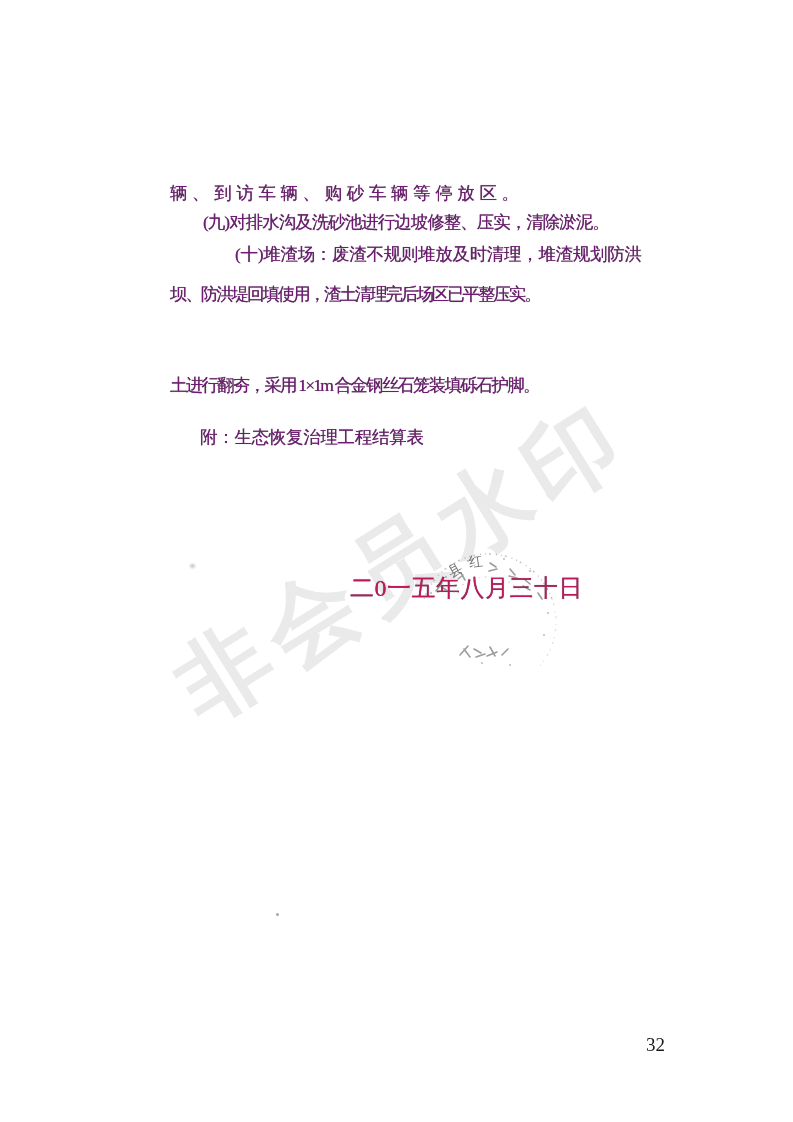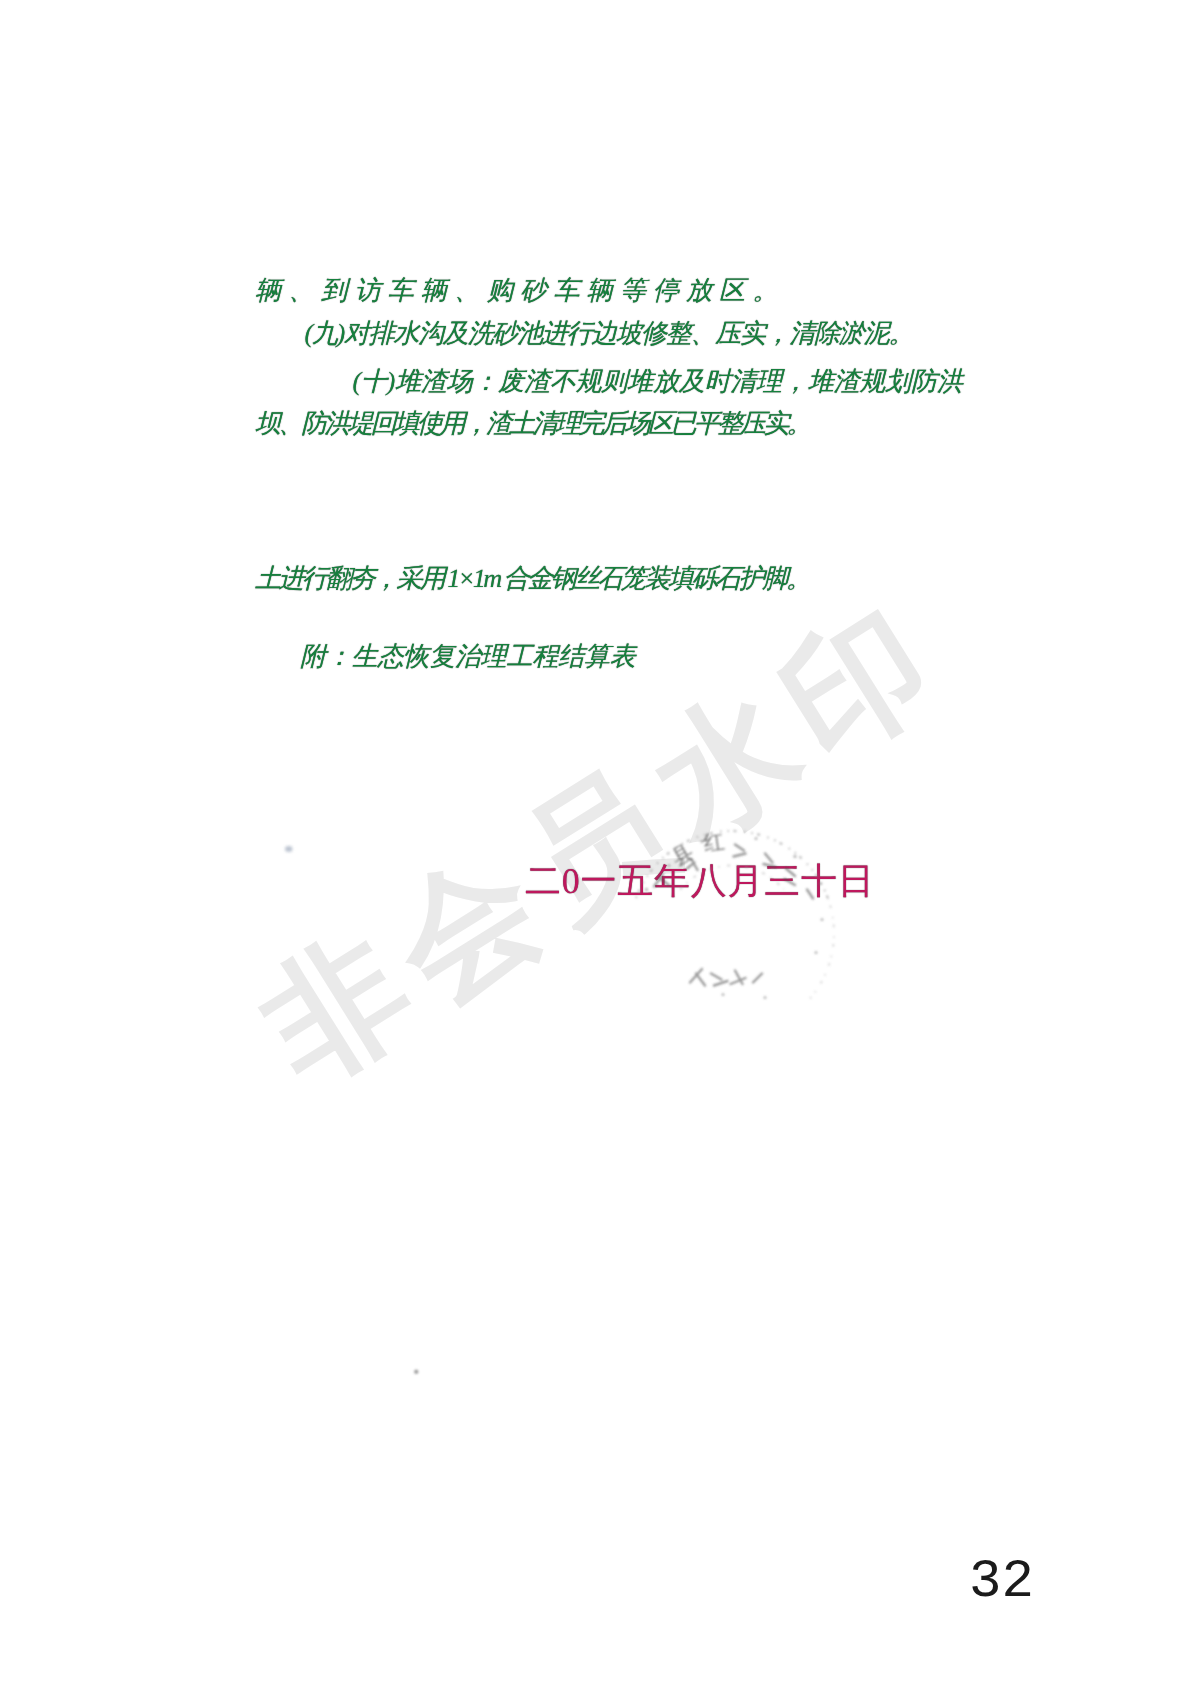--- a/index.html
+++ b/index.html
@@ -25,29 +25,28 @@
     z-index:1;
     user-select:none;
   }
 
   
   .line {
     position:absolute;
     z-index:2;
     font-size:17.5px;
     line-height:26px;
-    color:#15803d;
+    color:#701a75;
     white-space:nowrap;
     text-shadow:0 0 0.7px rgba(45,45,45,0.85);
-    font-style:italic;
   }
   .l1 { left:170px; top:180px; letter-spacing:4.6px; }
   .l2 { left:203px; top:209px; letter-spacing:-1.0px; }
   .l3 { left:203px; top:241px; letter-spacing:-0.3px;margin-left:32px; }
-  .l4 { left:170px; top:269px; letter-spacing:-2.1px; }
+  .l4 { left:170px; top:281px; letter-spacing:-2.1px; }
   .l5 { left:203px; top:306px; letter-spacing:-1.9px; }
   .l6 { left:203px; top:340px; letter-spacing:0px;    }
   .l7 { left:170px; top:372px; letter-spacing:-1.8px; }
   .l8 { left:200px; top:424px; letter-spacing:-0.3px; }
 
   .date-line {
     position:absolute;
     left:350px; top:575px;
     z-index:2;
     font-size:24px;
@@ -61,22 +60,22 @@
   .stamp {
     position:absolute;
     left:398px; top:543px;
     z-index:3;
   }
 
   .pageno {
     position:absolute;
     left:646px; top:1034px;
     z-index:2;
-    font-family:Liberation Mono, monospace;
-    font-size:36px;
+    font-family:Liberation Serif, serif;
+    font-size:19px;
     color:#1b1b1b;
   }
 
   .speck { position:absolute; border-radius:50%; z-index:2; }
   .speck-1 { left:190px; top:564px; width:5px; height:4px; background:#aab4c4; filter:blur(1px); opacity:.8; }
   .speck-2 { left:276px; top:913px; width:3px; height:3px; background:#8f8f8f; filter:blur(.6px); opacity:.8; }
 </style>
 </head>
 <body>
 

